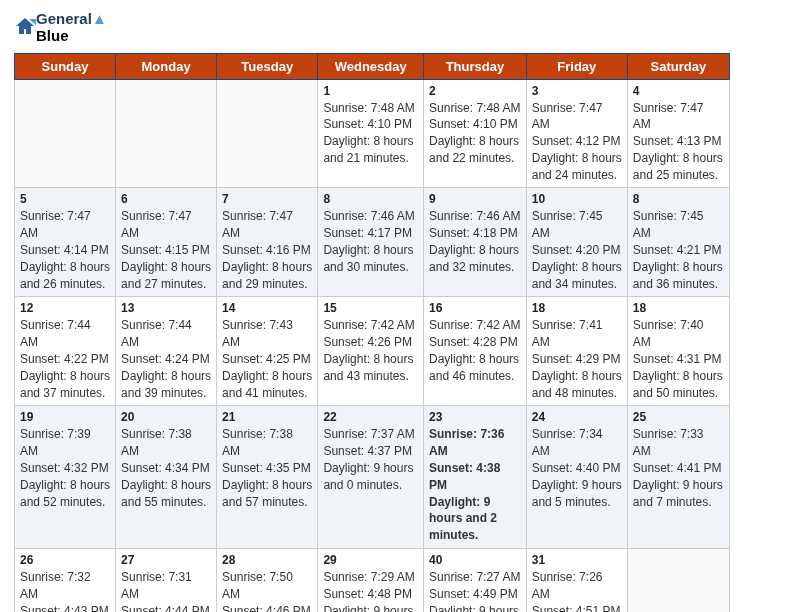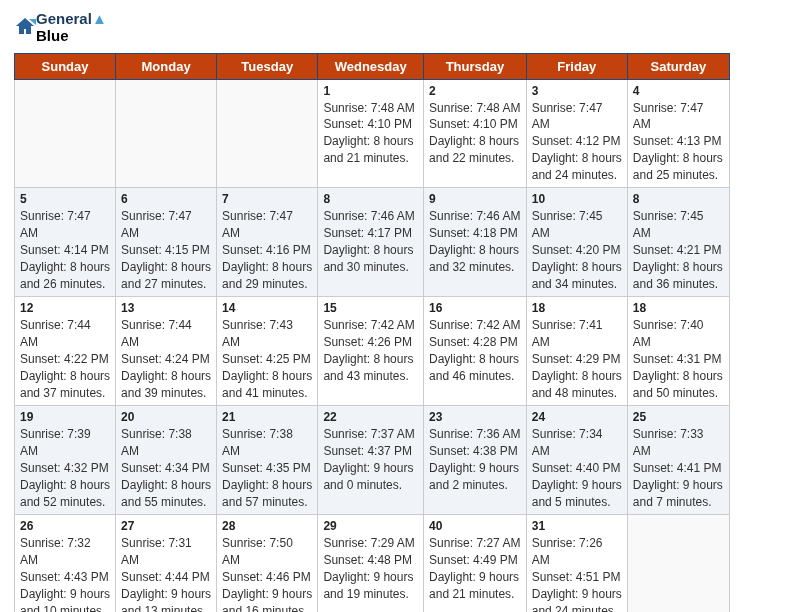--- a/index.html
+++ b/index.html
@@ -262,21 +262,21 @@
 Daylight: 8 hours and 57 minutes.</div>
           </td>
           <td>
             <span class="day-num">22</span>
             <div class="day-info" style="white-space: pre-line;">Sunrise: 7:37 AM
 Sunset: 4:37 PM
 Daylight: 9 hours and 0 minutes.</div>
           </td>
           <td>
             <span class="day-num">23</span>
-            <div class="day-info" style="white-space: pre-line;">Sunrise: 7:36 AM
+            <div class="day-info" style="white-space: pre-line; font-weight: bold;">Sunrise: 7:36 AM
 Sunset: 4:38 PM
 Daylight: 9 hours and 2 minutes.</div>
           </td>
           <td>
             <span class="day-num">24</span>
             <div class="day-info" style="white-space: pre-line;">Sunrise: 7:34 AM
 Sunset: 4:40 PM
 Daylight: 9 hours and 5 minutes.</div>
           </td>
           <td>

